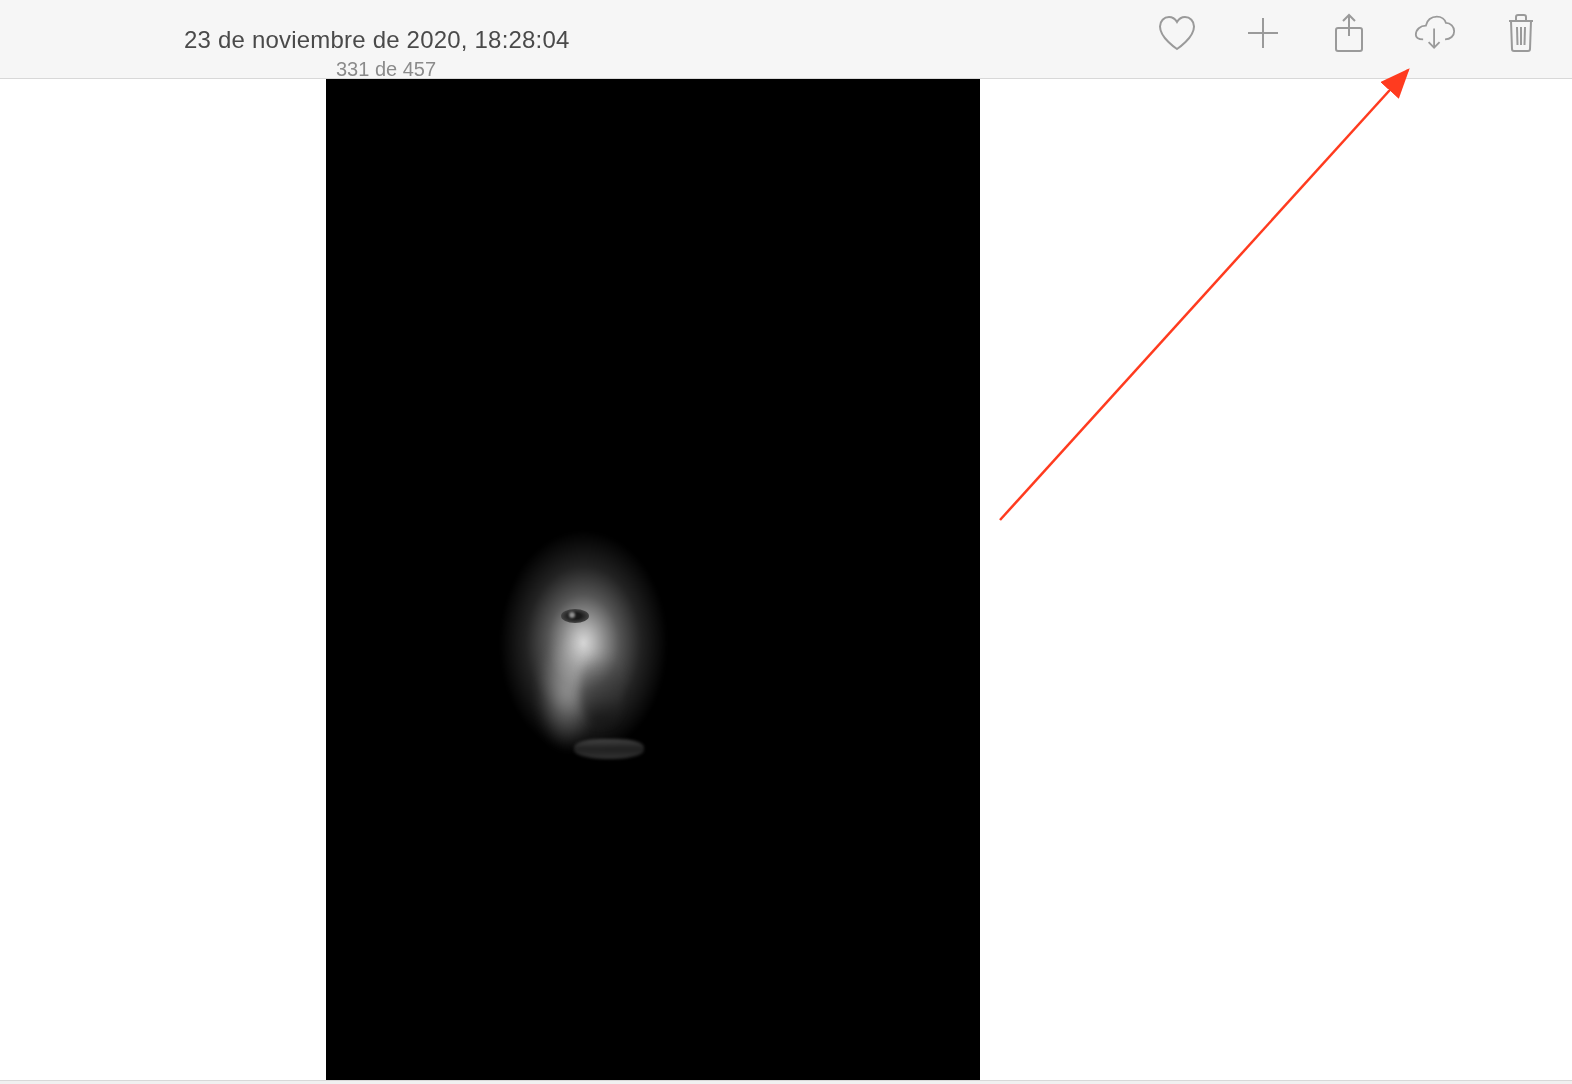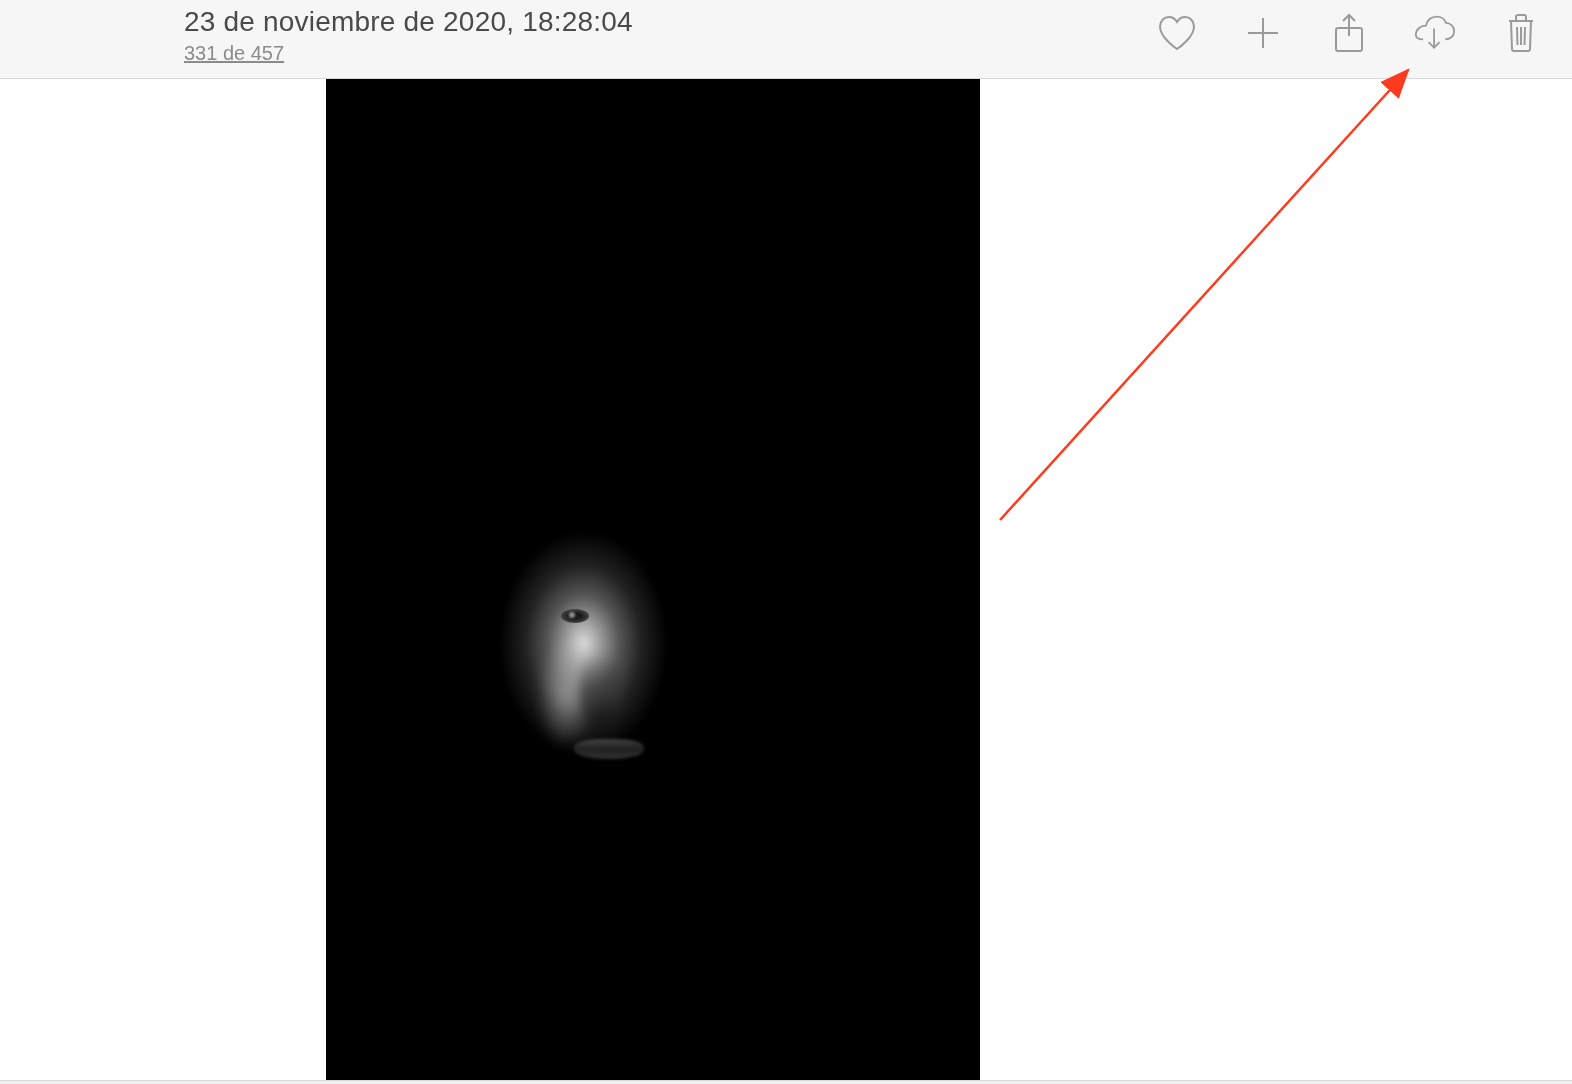--- a/index.html
+++ b/index.html
@@ -26,31 +26,32 @@
       padding-top: 8px;
     }
     .title-block {
       position: absolute;
       left: 184px;
       top: 6px;
       display: flex;
       flex-direction: column;
     }
     .title-date {
-      font-size: 28px;
+      font-size: 24px;
       color: #4a4a4a;
       font-weight: 400;
       letter-spacing: 0.2px;
+      margin-top: 20px;
     }
     .title-counter {
       font-size: 20px;
       color: #8b8b8b;
       font-weight: 400;
       margin-top: 4px;
-      text-decoration: underline;
+      margin-left: 152px;
     }
     .toolbar-actions {
       position: absolute;
       right: 30px;
       top: 12px;
       display: flex;
       align-items: center;
       gap: 44px;
     }
     .icon-btn {

